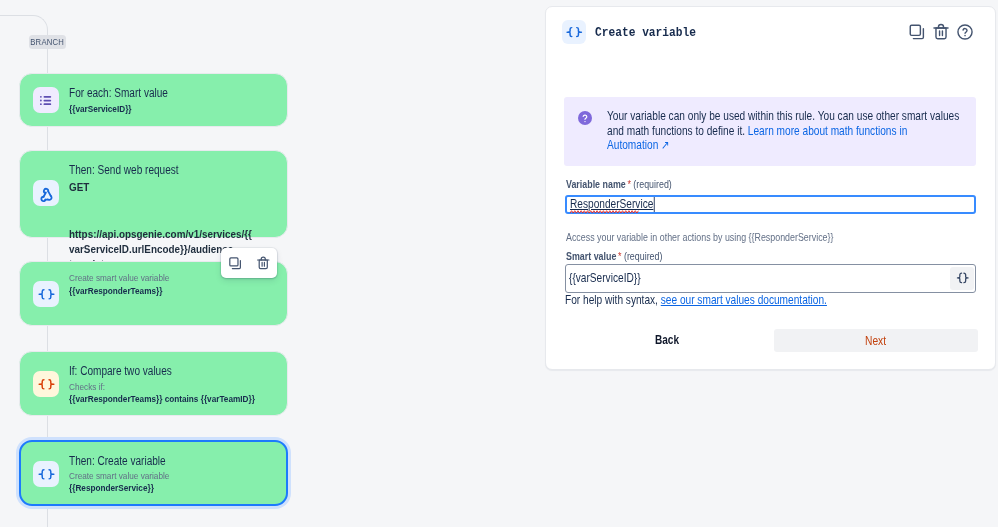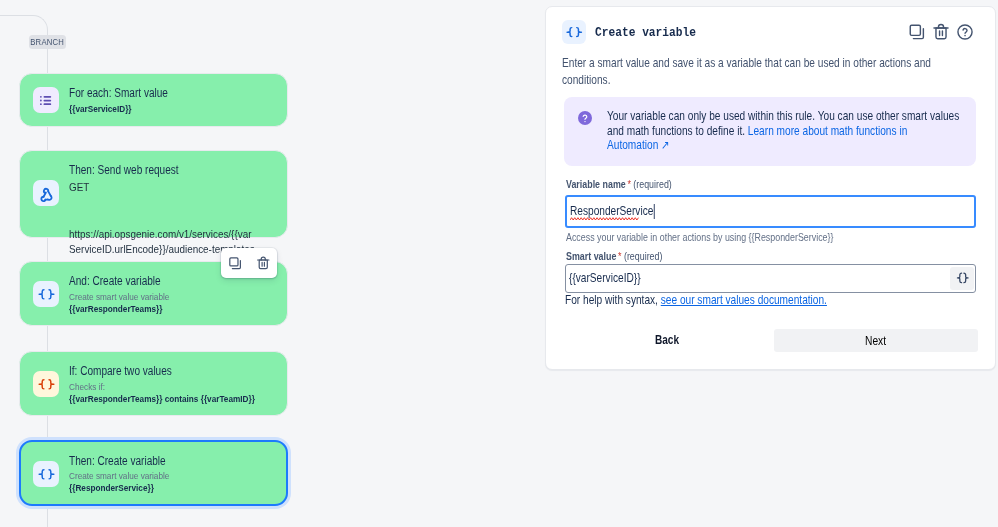--- a/index.html
+++ b/index.html
@@ -24,41 +24,41 @@
 
   .card{position:absolute;left:19px;width:269px;background:#86efac;
         border:1px solid #E8EAEE;border-radius:13px;box-sizing:border-box;}
   .card.selected{border:2px solid #1D7AFC;box-shadow:0 0 0 3px #CFE1FD;}
   .card-icon{position:absolute;left:13px;width:26px;height:26px;border-radius:7px;
              display:flex;align-items:center;justify-content:center;}
   .card-body{position:absolute;left:48.6px;right:8px;}
   .card-title{font-size:12px;color:#172B4D;line-height:18.6px;}
   .card-sub{font-size:9.8px;color:#626F86;line-height:12.3px;}
   .card-sub.strong{color:#172B4D;font-weight:700;}
-  .card-sub.plain{color:#1F2D3D;font-weight:400;font-size:11.8px;line-height:15.1px;overflow-wrap:anywhere;}
+  .card-sub.plain{color:#1F2D3D;font-weight:700;font-size:11.8px;line-height:15.1px;overflow-wrap:anywhere;}
 
   .hover-tools{position:absolute;display:flex;align-items:center;
         background:#fff;border-radius:5px;
         box-shadow:0 1px 2px rgba(9,30,66,.18), 0 0 0 1px rgba(9,30,66,.05), 0 3px 6px rgba(9,30,66,.10);}
   .hover-tools .tbtn{width:28px;height:30px;display:flex;align-items:center;justify-content:center;}
 
   
   .panel{position:absolute;left:545px;top:6px;width:451px;height:364px;
          background:#fff;border:1px solid #E7E9ED;border-radius:7px;box-sizing:border-box;
          box-shadow:0 1px 1px rgba(9,30,66,.06);}
   .p-head{position:absolute;left:16px;right:20.6px;top:13px;height:24px;display:flex;align-items:center;font-family:Liberation Mono, monospace;}
   .p-head-icon{width:24px;height:24px;border-radius:6px;background:#E9F2FF;
         display:flex;align-items:center;justify-content:center;}
   .p-title{margin-left:9px;font-size:13.4px;font-weight:700;color:#172B4D;}
   .p-actions{position:absolute;right:0;top:0;display:flex;align-items:center;gap:5px;}
   .p-actions .abtn{width:19px;height:24px;display:flex;align-items:center;justify-content:center;}
 
   .p-desc{position:absolute;left:16px;width:398px;top:47.6px;
         font-size:12.1px;color:#42526E;line-height:17.7px;}
-  .info-box{position:absolute;left:18px;right:18.6px;top:90px;height:69px;background:#EFEBFF;border-radius:8px;box-sizing:border-box;}
+  .info-box{position:absolute;left:18px;right:18.6px;top:90px;height:69px;background:#EFEBFF;border-radius:3px;box-sizing:border-box;}
   .info-icon{position:absolute;left:14px;top:14px;width:14px;height:14px;border-radius:50%;background:#7F69DB;
         display:flex;align-items:center;justify-content:center;}
   .info-text{position:absolute;left:42.5px;top:12.3px;width:372px;font-size:12.1px;color:#172B4D;line-height:14.4px;}
   .info-text a{color:#0C66E4;text-decoration:none;}
 
   .f-label{position:absolute;left:20px;font-size:10.6px;color:#44546F;font-weight:700;}
   .f-label .req-star{color:#C9372C;font-weight:400;margin-left:2px;}
   .f-label .req{color:#44546F;font-weight:400;}
   .f-input{position:absolute;left:19px;right:18.6px;border:2px solid #388BFF;border-radius:3px;
         background:#fff;display:flex;align-items:center;padding:0 3px;box-sizing:border-box;
@@ -68,21 +68,21 @@
   .caret{display:inline-block;width:1.4px;height:14.3px;background:#0D2048;vertical-align:-3.4px;margin-left:.5px;}
   .spell{position:relative;}
   .spell .squiggle{position:absolute;left:0;right:0;bottom:-2.6px;height:4px;overflow:hidden;line-height:0;}
   .brace-btn{margin-left:auto;width:24px;height:23px;background:#F1F2F4;border-radius:3px;
         display:flex;align-items:center;justify-content:center;}
   .help-line{position:absolute;left:19px;top:286px;font-size:12.1px;color:#172B4D;}
   .help-line a{color:#0C66E4;text-decoration:underline;}
 
   .btn-back{position:absolute;left:108.5px;top:325.5px;font-size:12px;font-weight:700;color:#0f172a;}
   .btn-next{position:absolute;left:228px;top:322px;width:204px;height:23px;background:#F1F2F4;border-radius:3px;
-        display:flex;align-items:center;justify-content:center;font-size:12.2px;color:#000000;}
+        display:flex;align-items:center;justify-content:center;font-size:12.2px;color:#c2410c;}
 </style>
 </head>
 <body>
 
 <div class="stage">
 
   <div class="flow">
     <div class="corner"></div>
     <div class="conn" style="top:30px;height:43px;"></div>
     <div class="branch-badge">
@@ -145,23 +145,20 @@
     <div class="card" style="top:261px;height:65px;">
       <div class="card-icon" style="background:#E9F2FF;top:19px;">
         <svg width="19" height="14.7" viewBox="0 0 31 24" fill="none" stroke="#1868DB" stroke-width="2.4" stroke-linecap="round" stroke-linejoin="round">
           <path d="M11.3 4.4a2.8 2.8 0 0 0-2.8 2.8v2.8a1.9 1.9 0 0 1-1.9 1.9 1.9 1.9 0 0 1 1.9 1.9v2.8a2.8 2.8 0 0 0 2.8 2.8"></path>
           <path d="M3.5 12h2.9"></path>
           <path d="M19.7 4.4a2.8 2.8 0 0 1 2.8 2.8v2.8a1.9 1.9 0 0 0 1.9 1.9 1.9 1.9 0 0 0-1.9 1.9v2.8a2.8 2.8 0 0 1-2.8 2.8"></path>
           <path d="M27.5 12h-2.9"></path>
         </svg>
       </div>
       <div class="card-body" style="top:10.4px;">
-        <div class="card-title">
-            <span class="cd">And: Create variable</span>
-          </div>
         <div class="card-sub">
             <span class="cd">Create smart value variable</span>
           </div>
         <div class="card-sub strong">
             <span class="cd">{{varResponderTeams}}</span>
           </div>
       </div>
     </div>
 
     <div class="hover-tools" style="left:221px;top:248px;">
@@ -257,40 +254,37 @@
         <div class="abtn">
           <svg width="18" height="18" viewBox="0 0 24 24" fill="none" stroke="#44546F" stroke-width="1.9" stroke-linecap="round" stroke-linejoin="round">
             <circle cx="12" cy="12" r="9.4"></circle>
             <path d="M9.4 9.4a2.7 2.7 0 0 1 5.3.7c0 1.8-2.6 2.4-2.6 3.6"></path>
             <circle cx="12.05" cy="16.8" r="1.05" fill="#44546F" stroke="none"></circle>
           </svg>
         </div>
       </div>
     </div>
 
-    <div class="p-desc">
-        <span class="cd">Enter a smart value and save it as a variable that can be used in other actions and conditions.</span>
-      </div>
 
     <div class="info-box">
       <div class="info-icon">
         <svg width="14" height="14" viewBox="0 0 24 24" fill="none" stroke="#fff" stroke-width="2.1" stroke-linecap="round" stroke-linejoin="round">
           <path d="M8.9 9.3a3.15 3.15 0 0 1 6.2.7c0 2.1-3.1 2.5-3.1 4.2"></path>
           <circle cx="12" cy="18.1" r="1.15" fill="#fff" stroke="none"></circle>
         </svg>
       </div>
       <div class="info-text">
           <span class="cd"><span>Your variable can only be used within this rule. You can use other smart values and math functions to define it. </span><a href="#"><span>Learn more about math functions in</span><br><span>Automation</span></a> <span style="color:#0C66E4;">↗</span></span>
         </div>
     </div>
 
     <div class="f-label" style="top:171px;">
         <span class="cd"><span>Variable name</span><span class="req-star">*</span> <span class="req">(required)</span></span>
       </div>
-    <div class="f-input" style="top:188px;height:33px;">
+    <div class="f-input" style="top:188px;height:19px;text-decoration:underline;">
         <span class="cdi"><span class="spell"><span>ResponderService</span><svg class="squiggle" height="4" preserveAspectRatio="none" viewBox="0 0 200 4">
               <path d="M0 3 L1.9 0.7 L3.8 3 L5.7 0.7 L7.6 3 L9.5 0.7 L11.4 3 L13.3 0.7 L15.2 3 L17.1 0.7 L19.0 3 L20.9 0.7 L22.8 3 L24.7 0.7 L26.6 3 L28.5 0.7 L30.4 3 L32.3 0.7 L34.2 3 L36.1 0.7 L38.0 3 L39.9 0.7 L41.8 3 L43.7 0.7 L45.6 3 L47.5 0.7 L49.4 3 L51.3 0.7 L53.2 3 L55.1 0.7 L57.0 3 L58.9 0.7 L60.8 3 L62.7 0.7 L64.6 3 L66.5 0.7 L68.4 3 L70.3 0.7 L72.2 3 L74.1 0.7 L76.0 3 L77.9 0.7 L79.8 3 L81.7 0.7" fill="none" stroke="#ED1C0F" stroke-width="0.95"></path>
             </svg></span><span class="caret"></span></span>
       </div>
     <div class="f-hint" style="top:223.5px;">
         <span class="cd">Access your variable in other actions by using {{ResponderService}}</span>
       </div>
 
     <div class="f-label" style="top:242.5px;">
         <span class="cd"><span>Smart value</span><span class="req-star">*</span> <span class="req">(required)</span></span>

